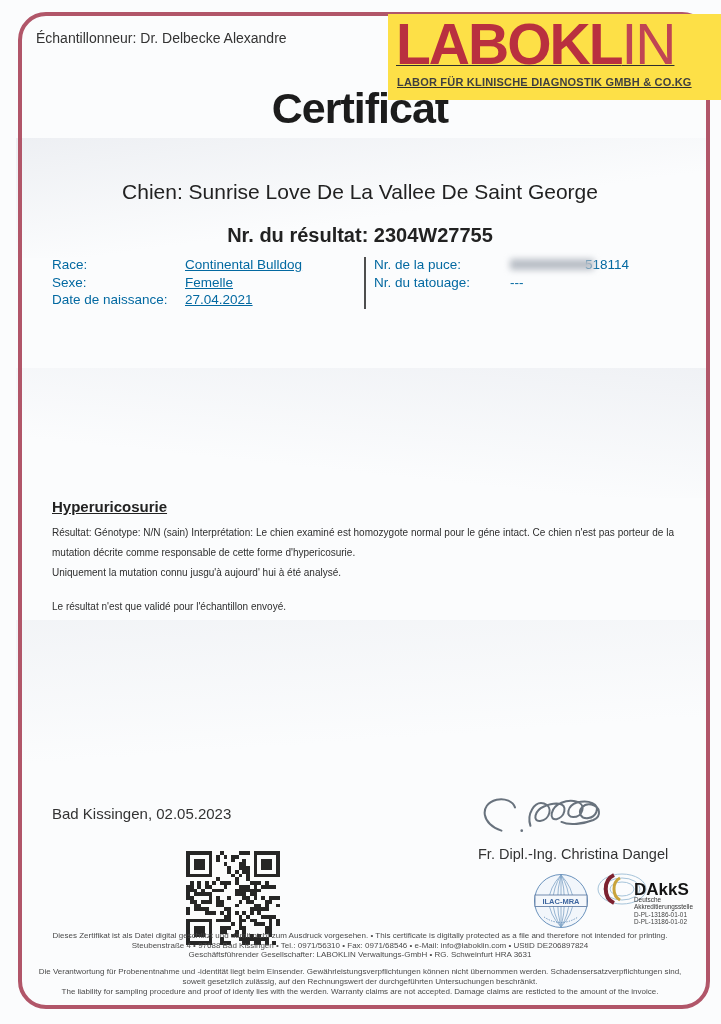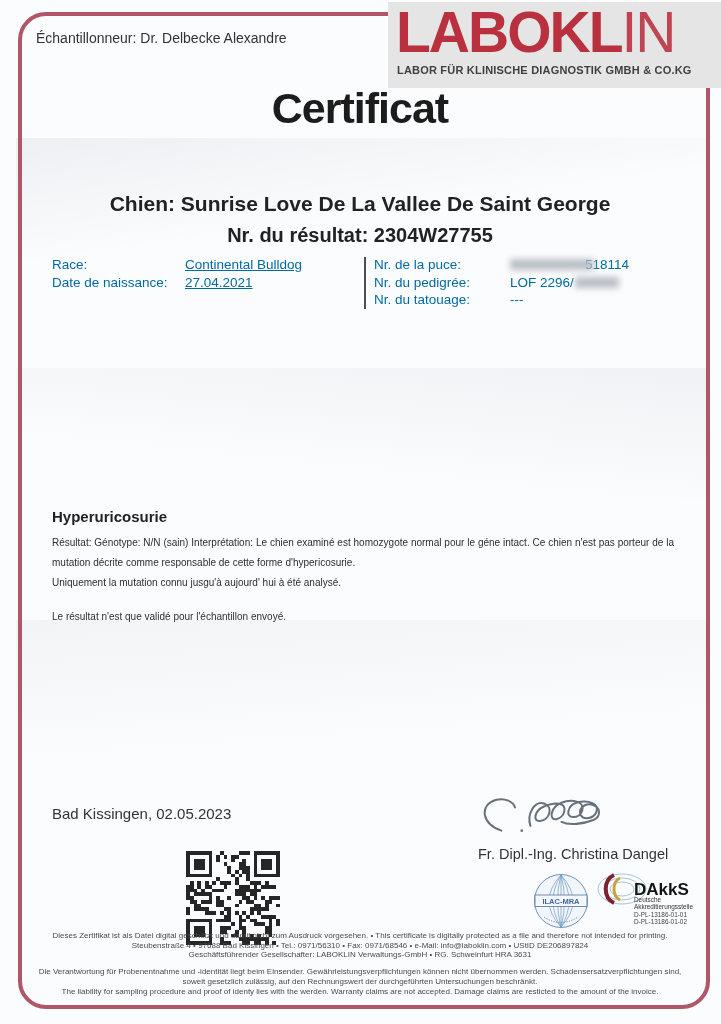--- a/index.html
+++ b/index.html
@@ -15,44 +15,44 @@
   #band1{top:138px;height:120px;background:linear-gradient(172deg,rgba(226,229,235,.55),rgba(255,255,255,0) 60%);}
   #band2{top:368px;height:130px;background:linear-gradient(186deg,rgba(228,231,237,.5),rgba(255,255,255,0) 70%);}
   #band3{top:620px;height:175px;background:linear-gradient(176deg,rgba(230,233,238,.42),rgba(255,255,255,0) 65%);}
   
   .frame{
     position:absolute;left:18px;top:12px;width:684px;height:989px;
     border:4px solid #b15669;border-radius:28px;z-index:1;background:transparent;
   }
   
   .logo-block{
-    position:absolute;left:388px;top:2px;width:333px;height:86px;
-    background:#e5e5e5;z-index:3;
+    position:absolute;left:388px;top:14px;width:333px;height:86px;
+    background:#fde047;z-index:3;text-decoration:underline;
   }
   .brand{white-space:nowrap;line-height:1;margin:2px 0 0 8px;}
   .brand .bold{font-weight:bold;font-size:57px;letter-spacing:-2px;color:#b9303f;}
   .brand .light{font-weight:normal;font-size:57px;letter-spacing:-2px;color:#c04553;}
   .logo-sub{margin:3px 0 0 9px;font-size:11px;font-weight:bold;color:#3f3f3f;letter-spacing:.2px;}
   .sampler{left:36px;top:30px;font-size:14px;color:#333;z-index:2;}
   .doc-title{left:18px;top:84px;width:684px;text-align:center;font-size:43px;font-weight:bold;color:#1c1c1c;z-index:2;letter-spacing:-1px;}
-  .dog-line{left:18px;top:192px;width:684px;text-align:center;font-size:21px;font-weight:bold;color:#222;z-index:2;}
+  .dog-line{left:18px;top:180px;width:684px;text-align:center;font-size:21px;font-weight:normal;color:#222;z-index:2;}
   .result-line{left:18px;top:224px;width:684px;text-align:center;font-size:20px;font-weight:bold;color:#222;z-index:2;}
   .info{z-index:2;font-size:13.5px;color:#0369a1;line-height:17.5px;}
   .info .lbl{position:absolute;left:0;}
   .col-left{left:52px;top:256px;width:310px;}
   .col-left .val{position:absolute;left:133px;text-decoration:underline;}
   .divider{left:364px;top:257px;width:2px;height:52px;background:#4e4e4e;z-index:2;}
   .col-right{left:374px;top:256px;width:330px;}
   .col-right .val{position:absolute;left:136px;white-space:nowrap;}
   .row{position:relative;height:17.5px;}
   .redact{display:inline-block;height:11px;background:#b9bec6;border-radius:2px;filter:blur(3px);vertical-align:-1px;}
   .redact.puce{width:84px;margin-right:-9px;}
   .redact.pedigree{width:44px;margin-left:1px;}
   .section{left:52px;top:494px;width:622px;z-index:2;}
-  .section h3{margin:14px 0 8px 0;font-size:15px;font-weight:bold;color:#222;}
+  .section h3{margin:4px 0 8px 0;font-size:15px;font-weight:bold;text-decoration:underline;color:#222;}
   .section p{margin:0;font-size:10px;line-height:20px;color:#2e2e2e;}
   .section .just{text-align:justify;}
   .section .gap{margin-top:14px;}
   .place-date{left:52px;top:805px;font-size:15px;color:#333;z-index:2;}
   .signature{left:466px;top:790px;z-index:2;}
   .signer{left:478px;top:846px;font-size:14.5px;color:#333;z-index:2;}
   .qr{left:186px;top:851px;z-index:2;}
   .ilac{left:532px;top:872px;z-index:2;}
   .dakks{left:592px;top:870px;width:122px;height:58px;z-index:2;}
   .dakks-small{position:absolute;left:42px;top:26px;font-size:6.4px;line-height:7.3px;color:#333;}
@@ -81,35 +81,35 @@
 
 <div class="abs dog-line">Chien: Sunrise Love De La Vallee De Saint George</div>
 <div class="abs result-line">Nr. du résultat: 2304W27755</div>
 
 <div class="abs info col-left">
   <div class="row">
     <span class="lbl">Race:</span>
     <span class="val">Continental Bulldog</span>
   </div>
   <div class="row">
+    <span class="lbl">Sexe:</span>
+    <span class="val">Femelle</span>
+  </div>
+  <div class="row">
     <span class="lbl">Date de naissance:</span>
     <span class="val">27.04.2021</span>
   </div>
 </div>
 
 <div class="abs divider"></div>
 
 <div class="abs info col-right">
   <div class="row">
     <span class="lbl">Nr. de la puce:</span>
     <span class="val"><span class="redact puce"></span><span>518114</span></span>
-  </div>
-  <div class="row">
-    <span class="lbl">Nr. du pedigrée:</span>
-    <span class="val"><span>LOF 2296/</span><span class="redact pedigree"></span></span>
   </div>
   <div class="row">
     <span class="lbl">Nr. du tatouage:</span>
     <span class="val">---</span>
   </div>
 </div>
 
 <div class="abs section">
   <h3>Hyperuricosurie</h3>
   <p class="just">Résultat: Génotype: N/N (sain) Interprétation: Le chien examiné est homozygote normal pour le géne intact. Ce chien n'est pas porteur de la mutation décrite comme responsable de cette forme d'hypericosurie.</p>

